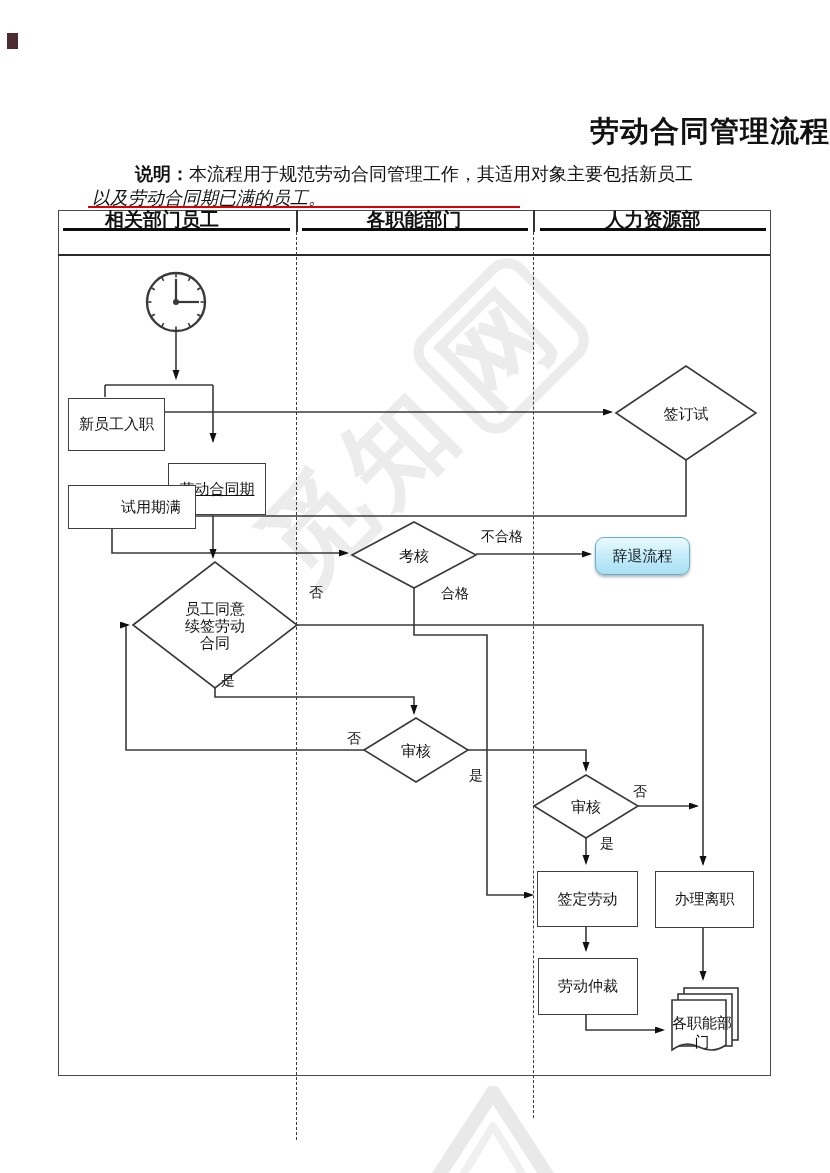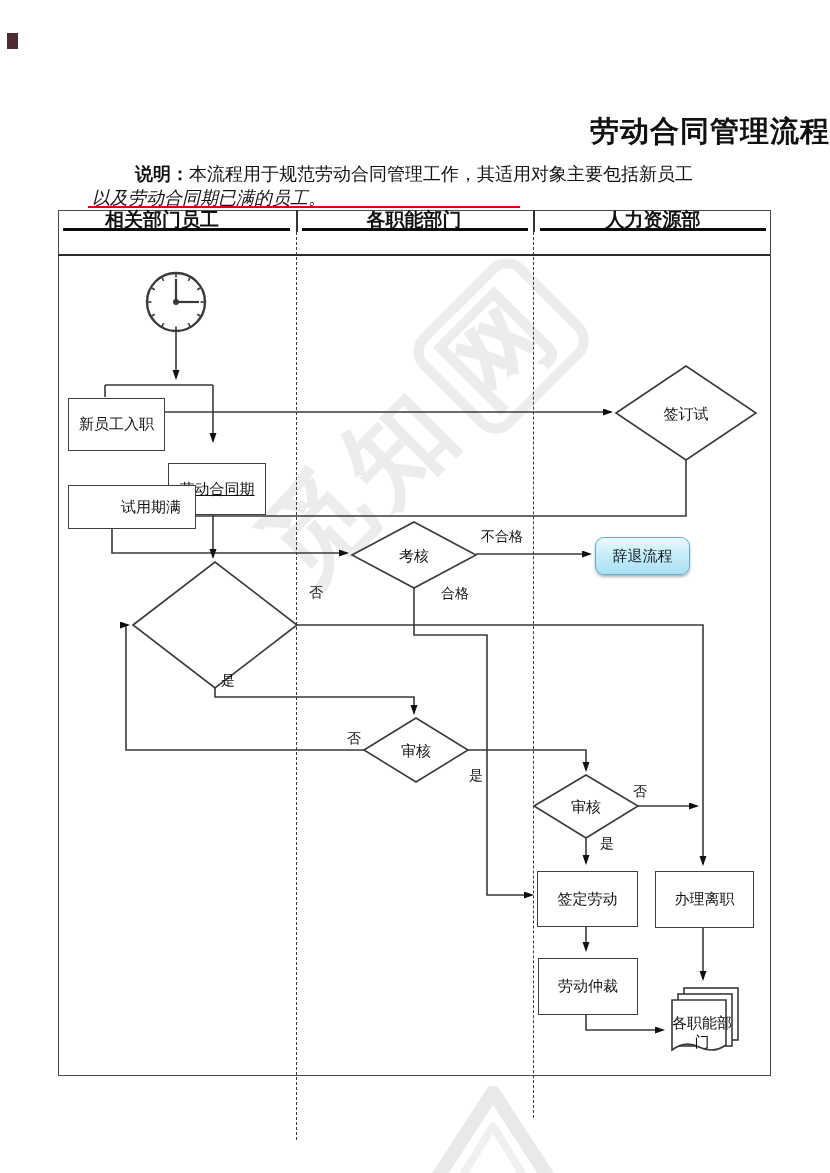--- a/index.html
+++ b/index.html
@@ -159,20 +159,25 @@
   <div class="box" style="left:68px;top:398px;width:95px;height:51px;">新员工入职</div>
   <div class="box" style="left:168px;top:463px;width:96px;height:50px;text-decoration:underline;">劳动合同期</div>
   <div class="box" style="left:68px;top:485px;width:88px;height:42px;padding-left:38px;">试用期满</div>
   <div class="box" style="left:655px;top:871px;width:97px;height:55px;">办理离职</div>
   <div class="box" style="left:537px;top:871px;width:99px;height:54px;">签定劳动</div>
   <div class="box" style="left:538px;top:958px;width:98px;height:55px;">劳动仲裁</div>
   <div class="dismiss">辞退流程</div>
 
   <div class="dtext" style="left:646px;top:403px;width:80px;height:20px;">签订试</div>
   <div class="dtext" style="left:384px;top:545px;width:60px;height:20px;">考核</div>
+  <div class="dtext" style="left:165px;top:599px;width:100px;height:52px;">
+    <span>员工同意</span>
+    <span>续签劳动</span>
+    <span>合同</span>
+  </div>
   <div class="dtext" style="left:386px;top:740px;width:60px;height:20px;">审核</div>
   <div class="dtext" style="left:556px;top:796px;width:60px;height:20px;">审核</div>
   <div class="doc-label">各职能部门</div>
 
   <div class="elabel" style="left:481px;top:528px;">不合格</div>
   <div class="elabel" style="left:441px;top:585px;">合格</div>
   <div class="elabel" style="left:309px;top:584px;">否</div>
   <div class="elabel" style="left:221px;top:672px;">是</div>
   <div class="elabel" style="left:347px;top:730px;">否</div>
   <div class="elabel" style="left:469px;top:767px;">是</div>

